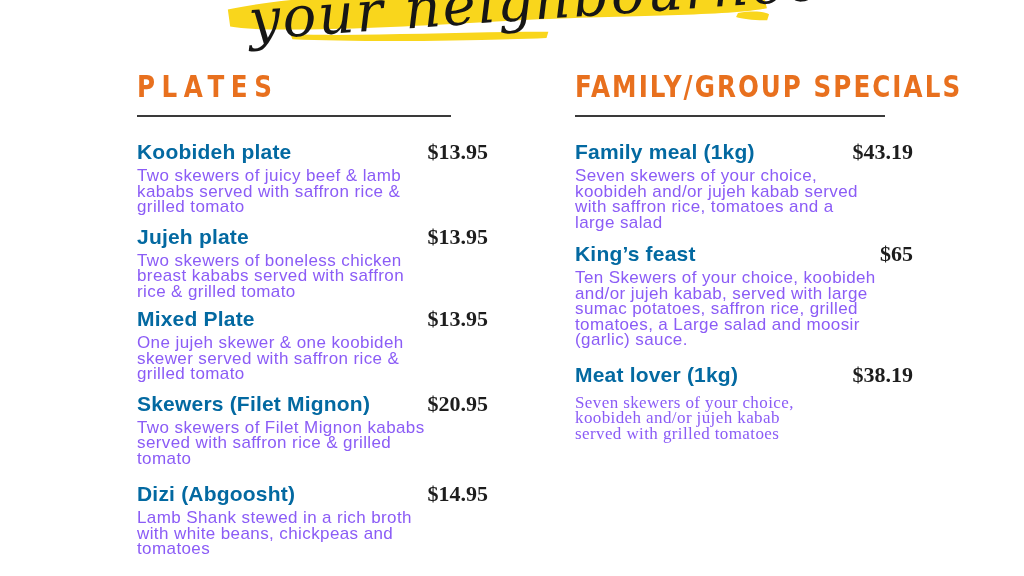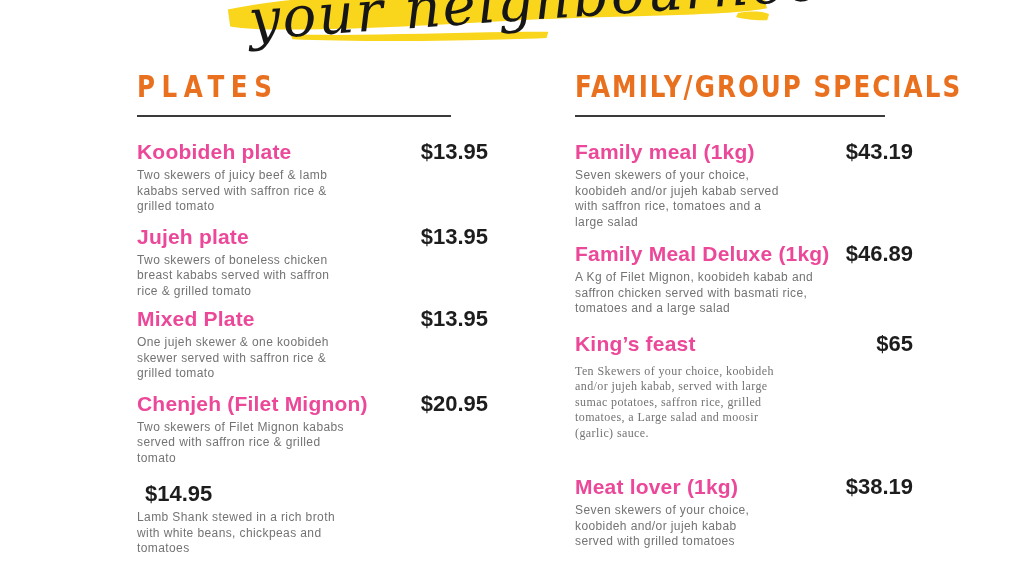--- a/index.html
+++ b/index.html
@@ -43,31 +43,31 @@
   .title-rule { height:0; border:none; border-top:2px solid #3a3a3a; margin:11px 0 0 0; }
   .rule-left  { width:314px; }
   .rule-right { width:310px; }
 
   .items { margin-top:21px; }
 
   .item { margin-bottom:10px; }
   .item-head { display:flex; justify-content:space-between; align-items:flex-start; }
   .item-name {
     font-weight:700; font-size:21px; line-height:28px;
-    letter-spacing:0.2px; color:#ec4899;
+    letter-spacing:0.2px; color:#0369a1;
   }
   .item-price {
-    font-family:Liberation Sans, sans-serif;
+    font-family:Liberation Serif, serif;
     font-weight:700; font-size:22px; line-height:28px;
     color:#1d1d1d; white-space:nowrap; padding-left:8px;
   }
   .item-desc {
     margin-top:2px;
-    font-weight:400; font-size:12px; line-height:15.5px;
-    letter-spacing:0.4px; color:#737373;
+    font-weight:400; font-size:17px; line-height:15.5px;
+    letter-spacing:0.4px; color:#8b5cf6;
     white-space:pre-line;
   }
 
   
   .col-left  .item:nth-of-type(1) { margin-bottom:8px; }
   .col-left  .item:nth-of-type(2) { margin-bottom:6px; }
   .col-left  .item:nth-of-type(3) { margin-bottom:8px; }
   .col-left  .item:nth-of-type(4) { margin-bottom:14px; }
   .col-right .item:nth-of-type(1) { margin-bottom:10px; }
   .col-right .item:nth-of-type(2) { margin-bottom:13px; }
@@ -119,30 +119,31 @@
       <span class="item-name">Mixed Plate</span>
       <span class="item-price">$13.95</span>
     </div>
     <div class="item-desc">One jujeh skewer &amp; one koobideh
 skewer served with saffron rice &amp;
 grilled tomato</div>
   </div>
 
   <div class="item">
     <div class="item-head">
-      <span class="item-name">Chenjeh (Filet Mignon)</span>
+      <span class="item-name">Skewers (Filet Mignon)</span>
       <span class="item-price">$20.95</span>
     </div>
     <div class="item-desc">Two skewers of Filet Mignon kababs
 served with saffron rice &amp; grilled
 tomato</div>
   </div>
 
   <div class="item">
     <div class="item-head">
+      <span class="item-name">Dizi (Abgoosht)</span>
       <span class="item-price">$14.95</span>
     </div>
     <div class="item-desc">Lamb Shank stewed in a rich broth
 with white beans, chickpeas and
 tomatoes</div>
   </div>
 </div>
   </section>
 
   <section class="col col-right">
@@ -153,29 +154,20 @@
     <div class="item-head">
       <span class="item-name">Family meal (1kg)</span>
       <span class="item-price">$43.19</span>
     </div>
     <div class="item-desc">Seven skewers of your choice,
 koobideh and/or jujeh kabab served
 with saffron rice, tomatoes and a
 large salad</div>
   </div>
 
-  <div class="item">
-    <div class="item-head">
-      <span class="item-name">Family Meal Deluxe (1kg)</span>
-      <span class="item-price">$46.89</span>
-    </div>
-    <div class="item-desc">A Kg of Filet Mignon, koobideh kabab and
-saffron chicken served with basmati rice,
-tomatoes and a large salad</div>
-  </div>
 
   <div class="item">
     <div class="item-head">
       <span class="item-name">King’s feast</span>
       <span class="item-price">$65</span>
     </div>
     <div class="item-desc">Ten Skewers of your choice, koobideh
 and/or jujeh kabab, served with large
 sumac potatoes, saffron rice, grilled
 tomatoes, a Large salad and moosir

